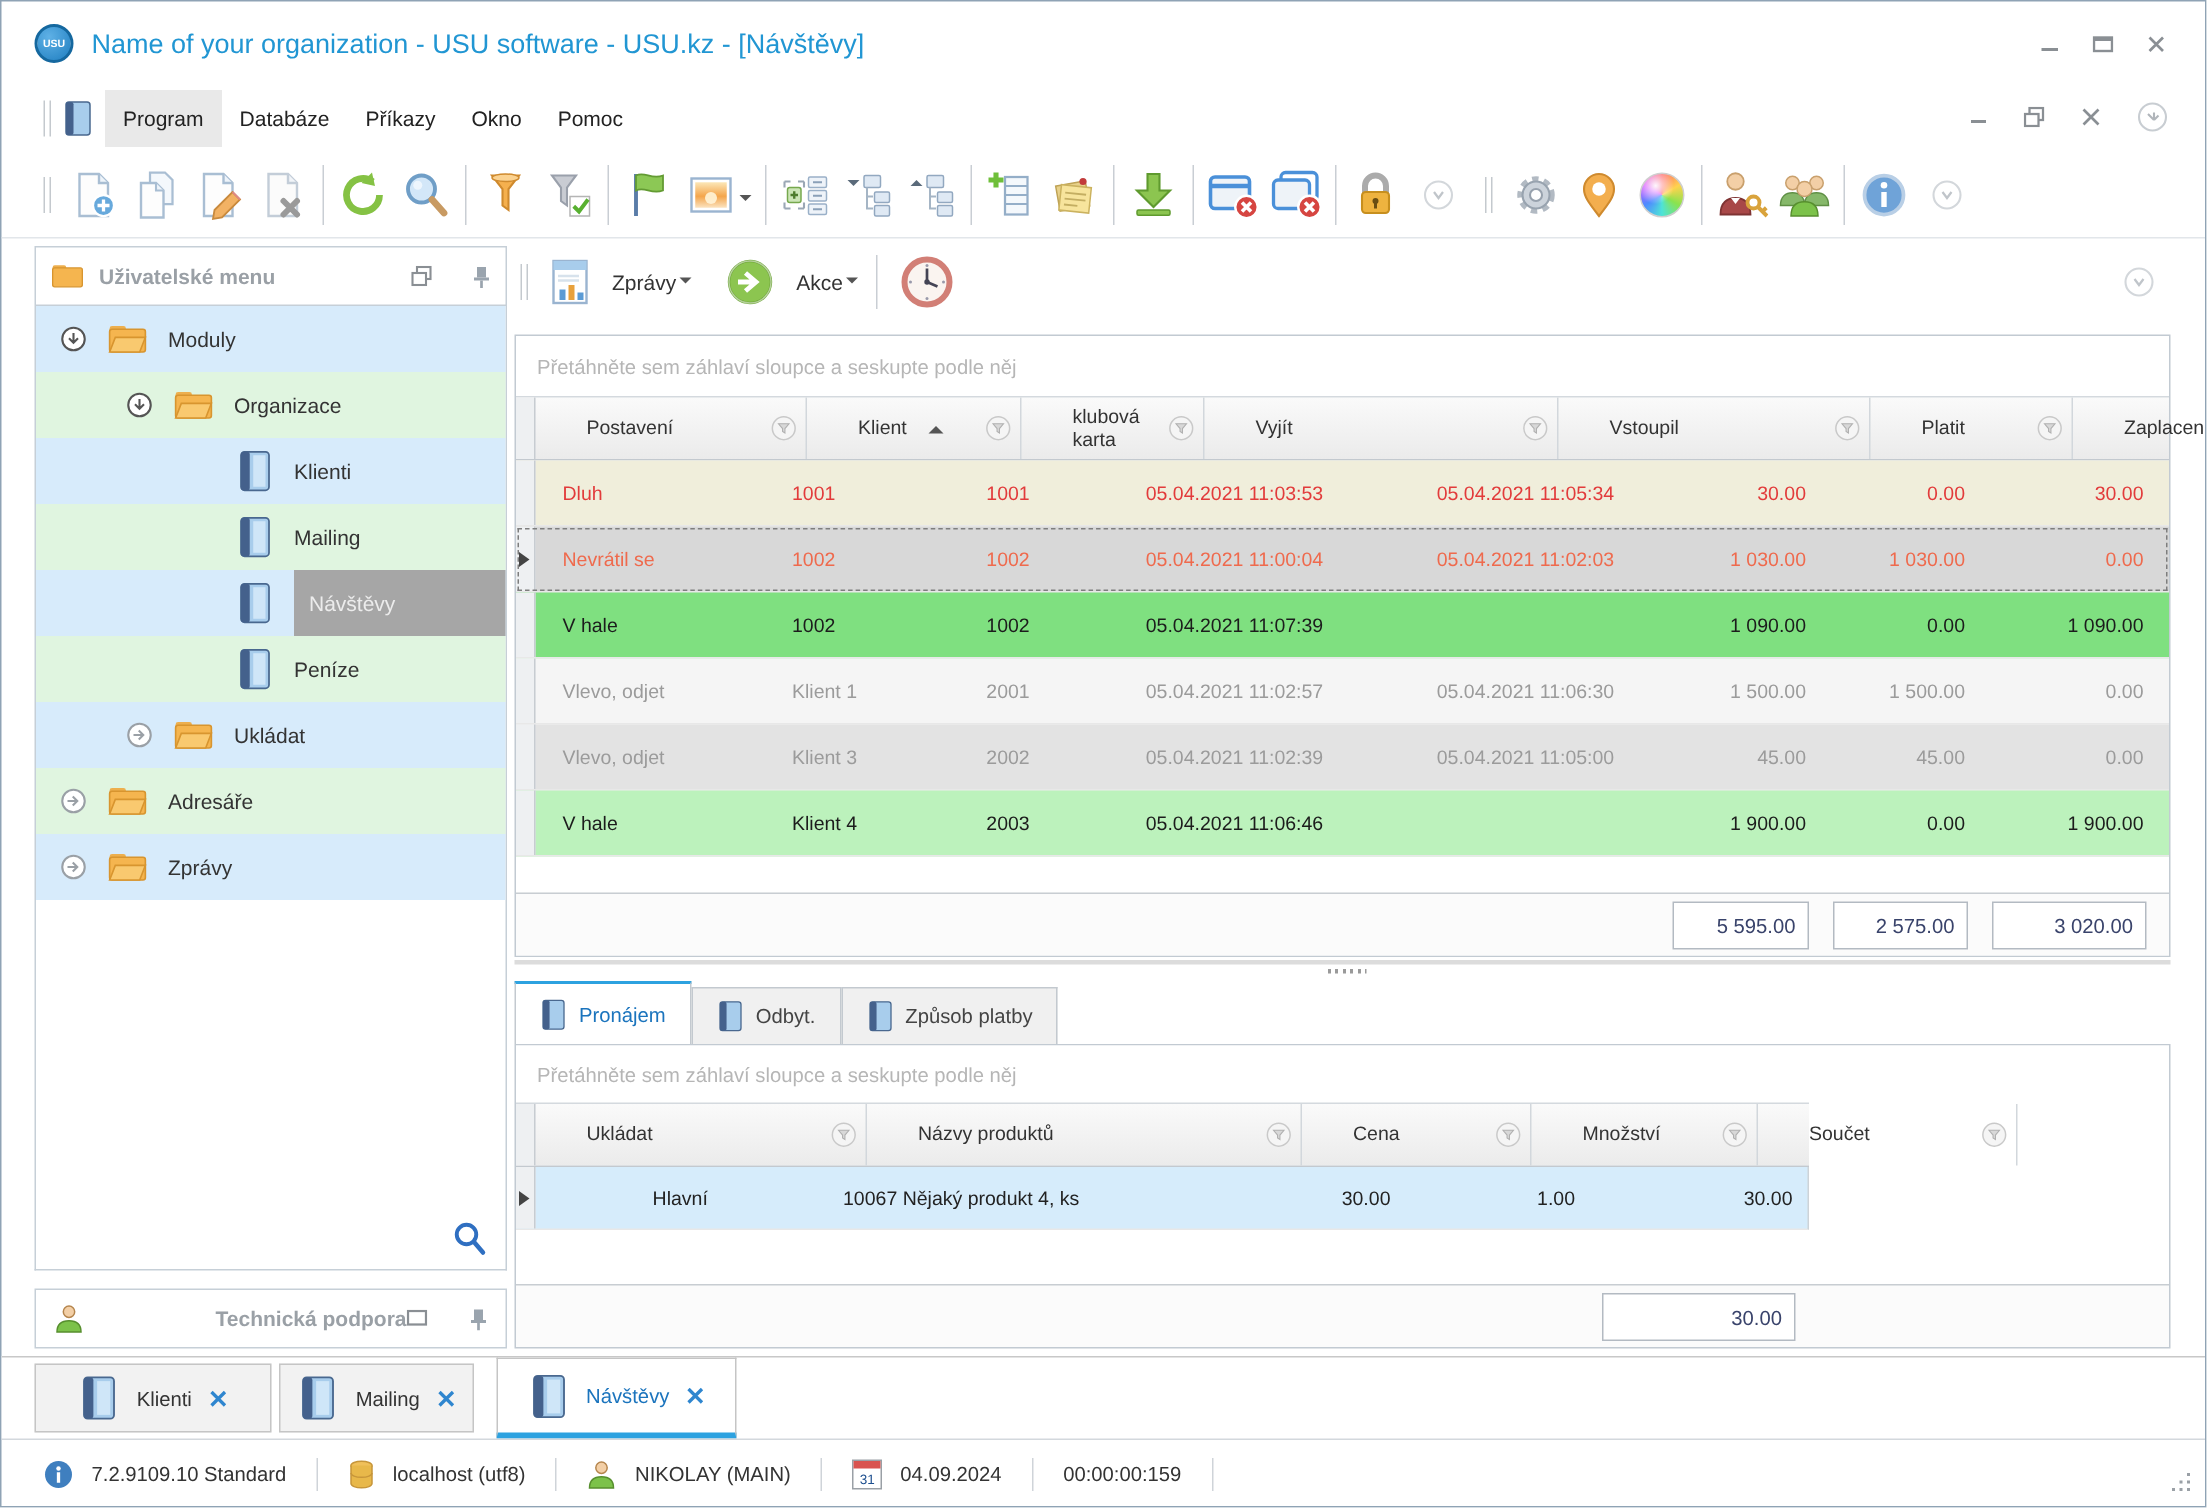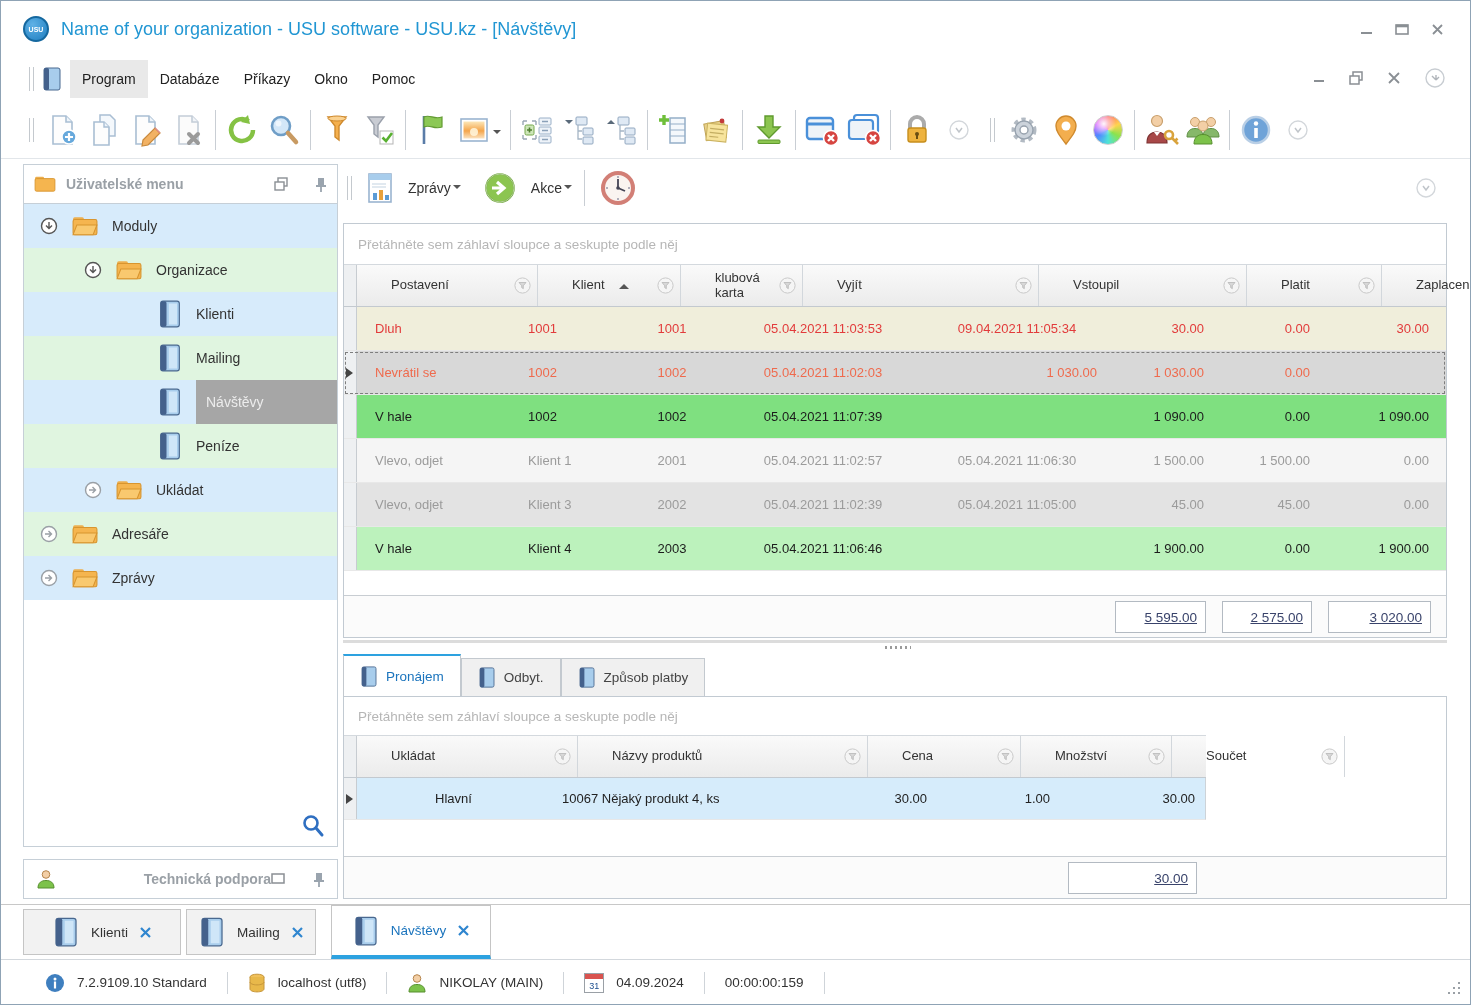--- a/index.html
+++ b/index.html
@@ -60,21 +60,21 @@
   .mid { justify-content:center; }
   .num { justify-content:flex-end; padding-right:10px; }
   .r0 { background:#f0eedb; color:#e23b3b; }
   .r1 { background:#d8d8d8; color:#ef6a4d; outline:1px dashed #7e7e7e; outline-offset:-2px; }
   .r2 { background:#7fe080; color:#1c1c1c; }
   .r3 { background:#f5f5f5; color:#9b9b9b; }
   .r4 { background:#e3e3e3; color:#9b9b9b; }
   .r5 { background:#bcf2bc; color:#1c1c1c; }
   .rowmark { width:0; height:0; border:5px solid transparent; border-left:7px solid #444; margin-left:4px; }
   .sumrow { position:absolute; left:0; bottom:0; width:100%; height:42px; background:#fbfbfb; border-top:1px solid #c8cdd2; }
-  .sumbox { position:absolute; top:5px; height:32px; border:1px solid #b3bac2; background:#fff; display:flex; align-items:center; justify-content:flex-end; padding:0 8px; color:#39436b; font-size:13.5px;text-decoration:underline; }
+  .sumbox { position:absolute; top:5px; height:32px; border:1px solid #b3bac2; background:#fff; display:flex; align-items:center; justify-content:flex-end; padding:0 8px; color:#39436b; font-size:13.5px; }
 
   .split-line { left:342px; top:639px; width:1104px; height:3px; background:#dcdcdc; }
   .split-dots { left:884px; top:645px; width:26px; height:3px;
     background:repeating-linear-gradient(90deg,#9a9a9a 0 2px,transparent 2px 5px); }
 
   
   .dtabs { left:342px; top:653px; height:42px; display:flex; align-items:flex-end; }
   .dtab { display:flex; align-items:center; gap:8px; padding:0 16px; height:38px; background:#f0f0f0; border:1px solid #c3c9cf; border-bottom:none; font-size:13.5px; color:#444; }
   .dtab.active { background:#fff; height:42px; border-top:2px solid #2da2e0; color:#1b74bd; }
 
@@ -82,21 +82,21 @@
   .g2 { display:grid; grid-template-columns:13px 193px 262px 125px 123px 145px; width:862px; }
   .g2 .hcell:last-child { border-right:1px solid #d2d7dc; }
   .rowblue { background:#d6ecfb; color:#222; border-right:1px solid #cdd3d8; }
 
   
   .mditabs { left:0; top:903px; width:100%; height:55px; border-top:1px solid #c8c8c8; background:#fff; }
   .mtab { position:absolute; display:flex; align-items:center; justify-content:center; gap:12px; background:#f2f2f2; border:1px solid #c5c5c5; font-size:13.5px; color:#333; }
   .mtab.active { background:#fff; color:#1b74bd; border-bottom:4px solid #2da2e0; }
 
   
-  .statusbar { left:0; top:958px; width:100%; height:46px; border-top:1px solid #d3d8dd; display:flex; align-items:center; padding-left:44px; font-size:13.5px; color:#333; }
+  .statusbar { left:0; top:958px; width:100%; height:46px; border-top:1px solid #d3d8dd; display:flex; align-items:center; padding-left:28px; font-size:13.5px; color:#333; }
   .ssep { width:1px; height:22px; background:#cfd4d9; margin:0 20px; }
   .sgap { margin-left:12px; }
   .cal { width:20px; height:20px; border:1px solid #9aa0a6; background:#fff; position:relative; font-size:9px; color:#1d4f8f; display:flex; align-items:flex-end; justify-content:center; padding-bottom:1px; }
   .cal::before { content:""; position:absolute; top:0; left:0; right:0; height:5px; background:#d9534f; }
   .resize-grip { position:absolute; right:10px; bottom:10px; width:14px; height:14px; }
   .resize-grip i { position:absolute; width:2px; height:2px; background:#9aa0a6; }
 </style>
 </head>
 <body>
 
@@ -654,32 +654,33 @@
           </span>
         </div>
     </div>
 
     <div class="g1 grow r0">
       <div class="ind"></div>
       <div class="cell lft">Dluh</div>
       <div class="cell lft">1001</div>
       <div class="cell mid">1001</div>
       <div class="cell mid">05.04.2021 11:03:53</div>
-      <div class="cell mid">09.04.2021 11:05:34</div>
+      <div class="cell mid">05.04.2021 11:05:34</div>
       <div class="cell num">30.00</div>
       <div class="cell num">0.00</div>
       <div class="cell num">30.00</div>
     </div>
     <div class="g1 grow r1">
       <div class="ind">
           <span class="rowmark"></span>
         </div>
       <div class="cell lft">Nevrátil se</div>
       <div class="cell lft">1002</div>
       <div class="cell mid">1002</div>
+      <div class="cell mid">05.04.2021 11:00:04</div>
       <div class="cell mid">05.04.2021 11:02:03</div>
       <div class="cell num">1 030.00</div>
       <div class="cell num">1 030.00</div>
       <div class="cell num">0.00</div>
     </div>
     <div class="g1 grow r2">
       <div class="ind"></div>
       <div class="cell lft">V hale</div>
       <div class="cell lft">1002</div>
       <div class="cell mid">1002</div>

